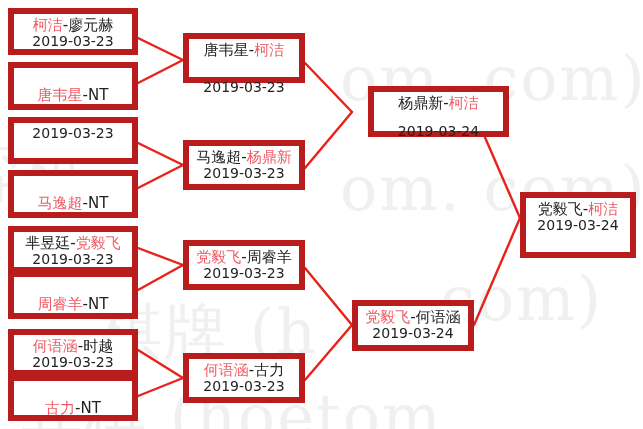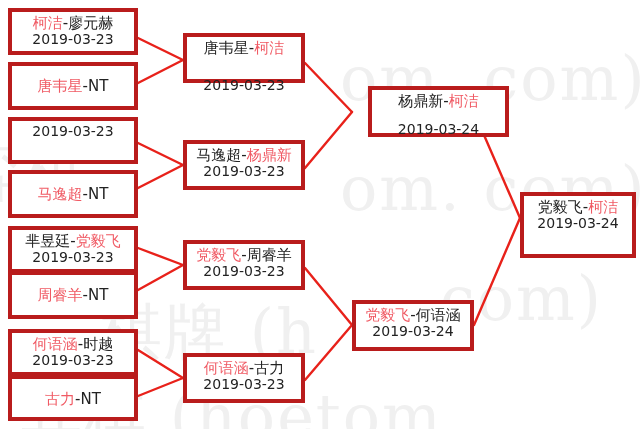--- a/index.html
+++ b/index.html
@@ -43,21 +43,21 @@
 
   svg.links {
     position: absolute;
     left: 0; top: 0;
     width: 643px; height: 429px;
     pointer-events: none;
   }
   .match-box {
     position: absolute;
     box-sizing: border-box;
-    border: 4px solid #b91c1c;
+    border: 6px solid #b91c1c;
     background: #ffffff;
     display: flex;
     flex-direction: column;
     align-items: center;
     justify-content: flex-start;
     padding-top: 3px;
     line-height: 1.12;
   }
   .players {
     font-size: 15px;
@@ -67,21 +67,21 @@
   .players .win { color: #f05a64; }
   .players .lose { color: #222222; }
   .players .sep { color: #222222; }
   .date {
     font-size: 14px;
     color: #222222;
     font-family: "DejaVu Sans", "Liberation Sans", sans-serif;
     letter-spacing: 0px;
     white-space: nowrap;
   }
-  .bye-box .players { margin-top: 9px; }
+  .bye-box .players { margin-top: 16px; }
 </style>
 </head>
 <body>
 
 <div id="bracket">
 
   <div class="watermark-layer">
     <div class="wm wm-a">om. com)</div>
     <div class="wm wm-b">om. com)</div>
     <div class="wm wm-c">弈棋</div>

